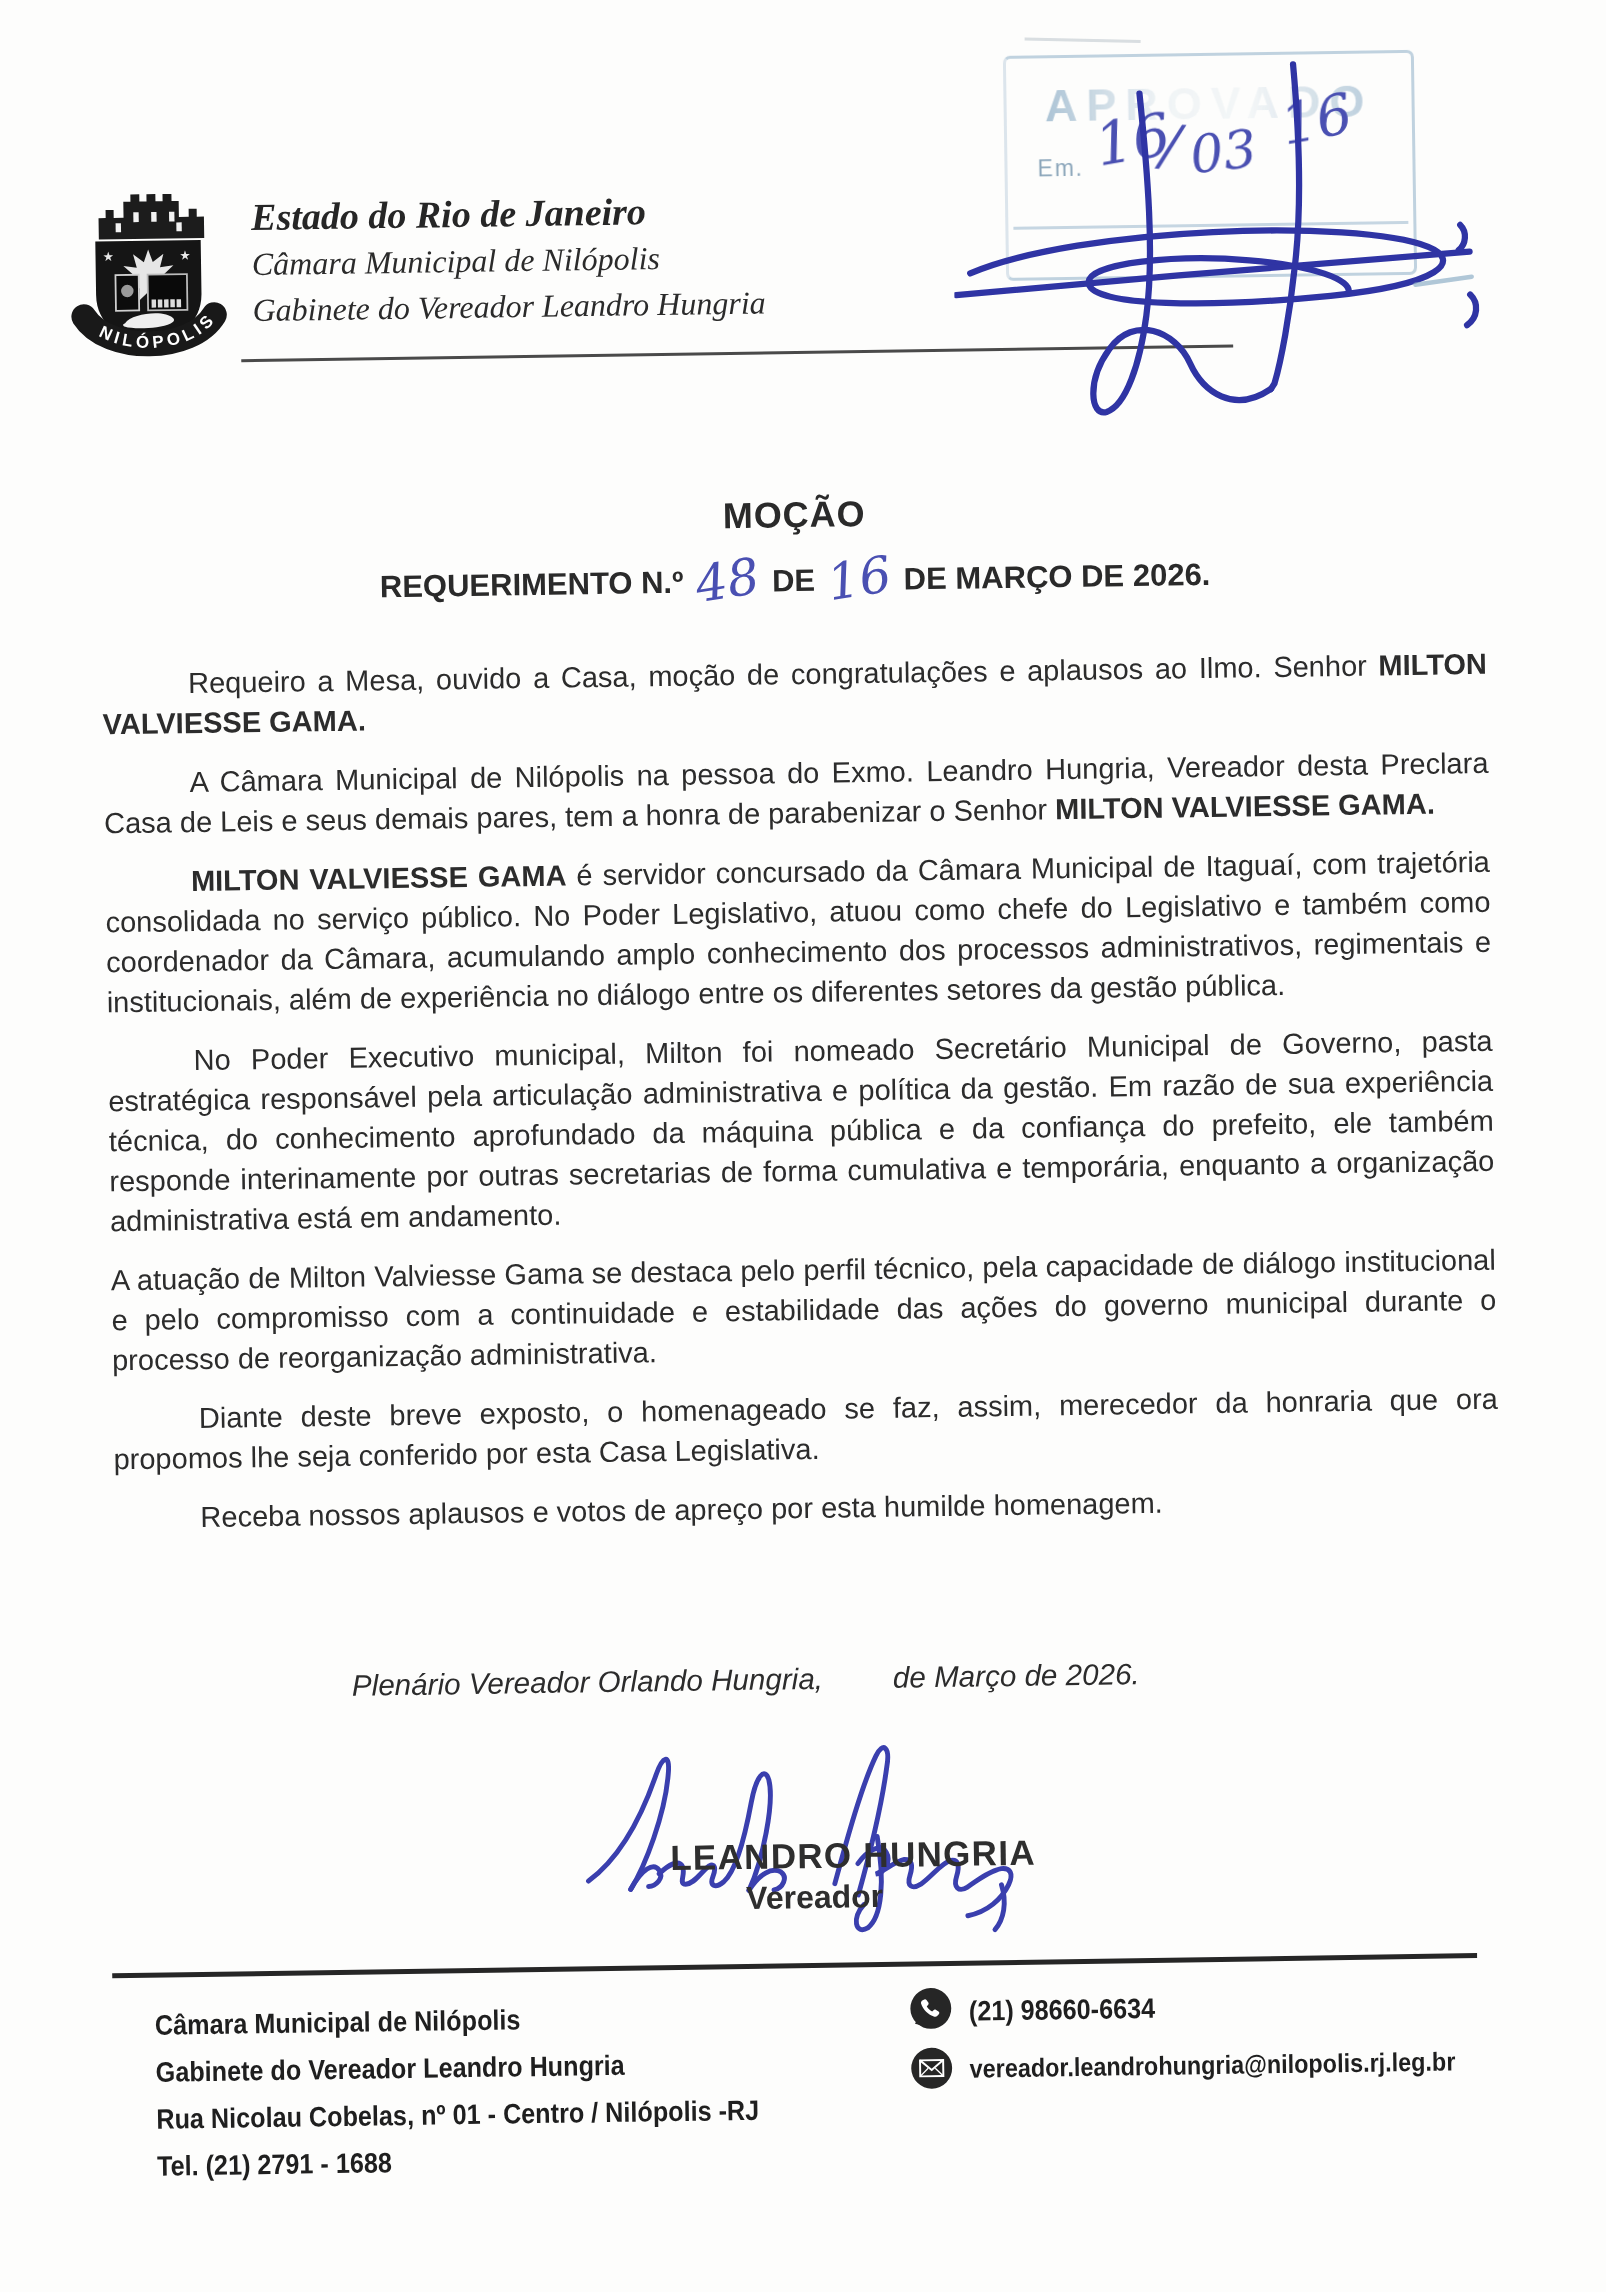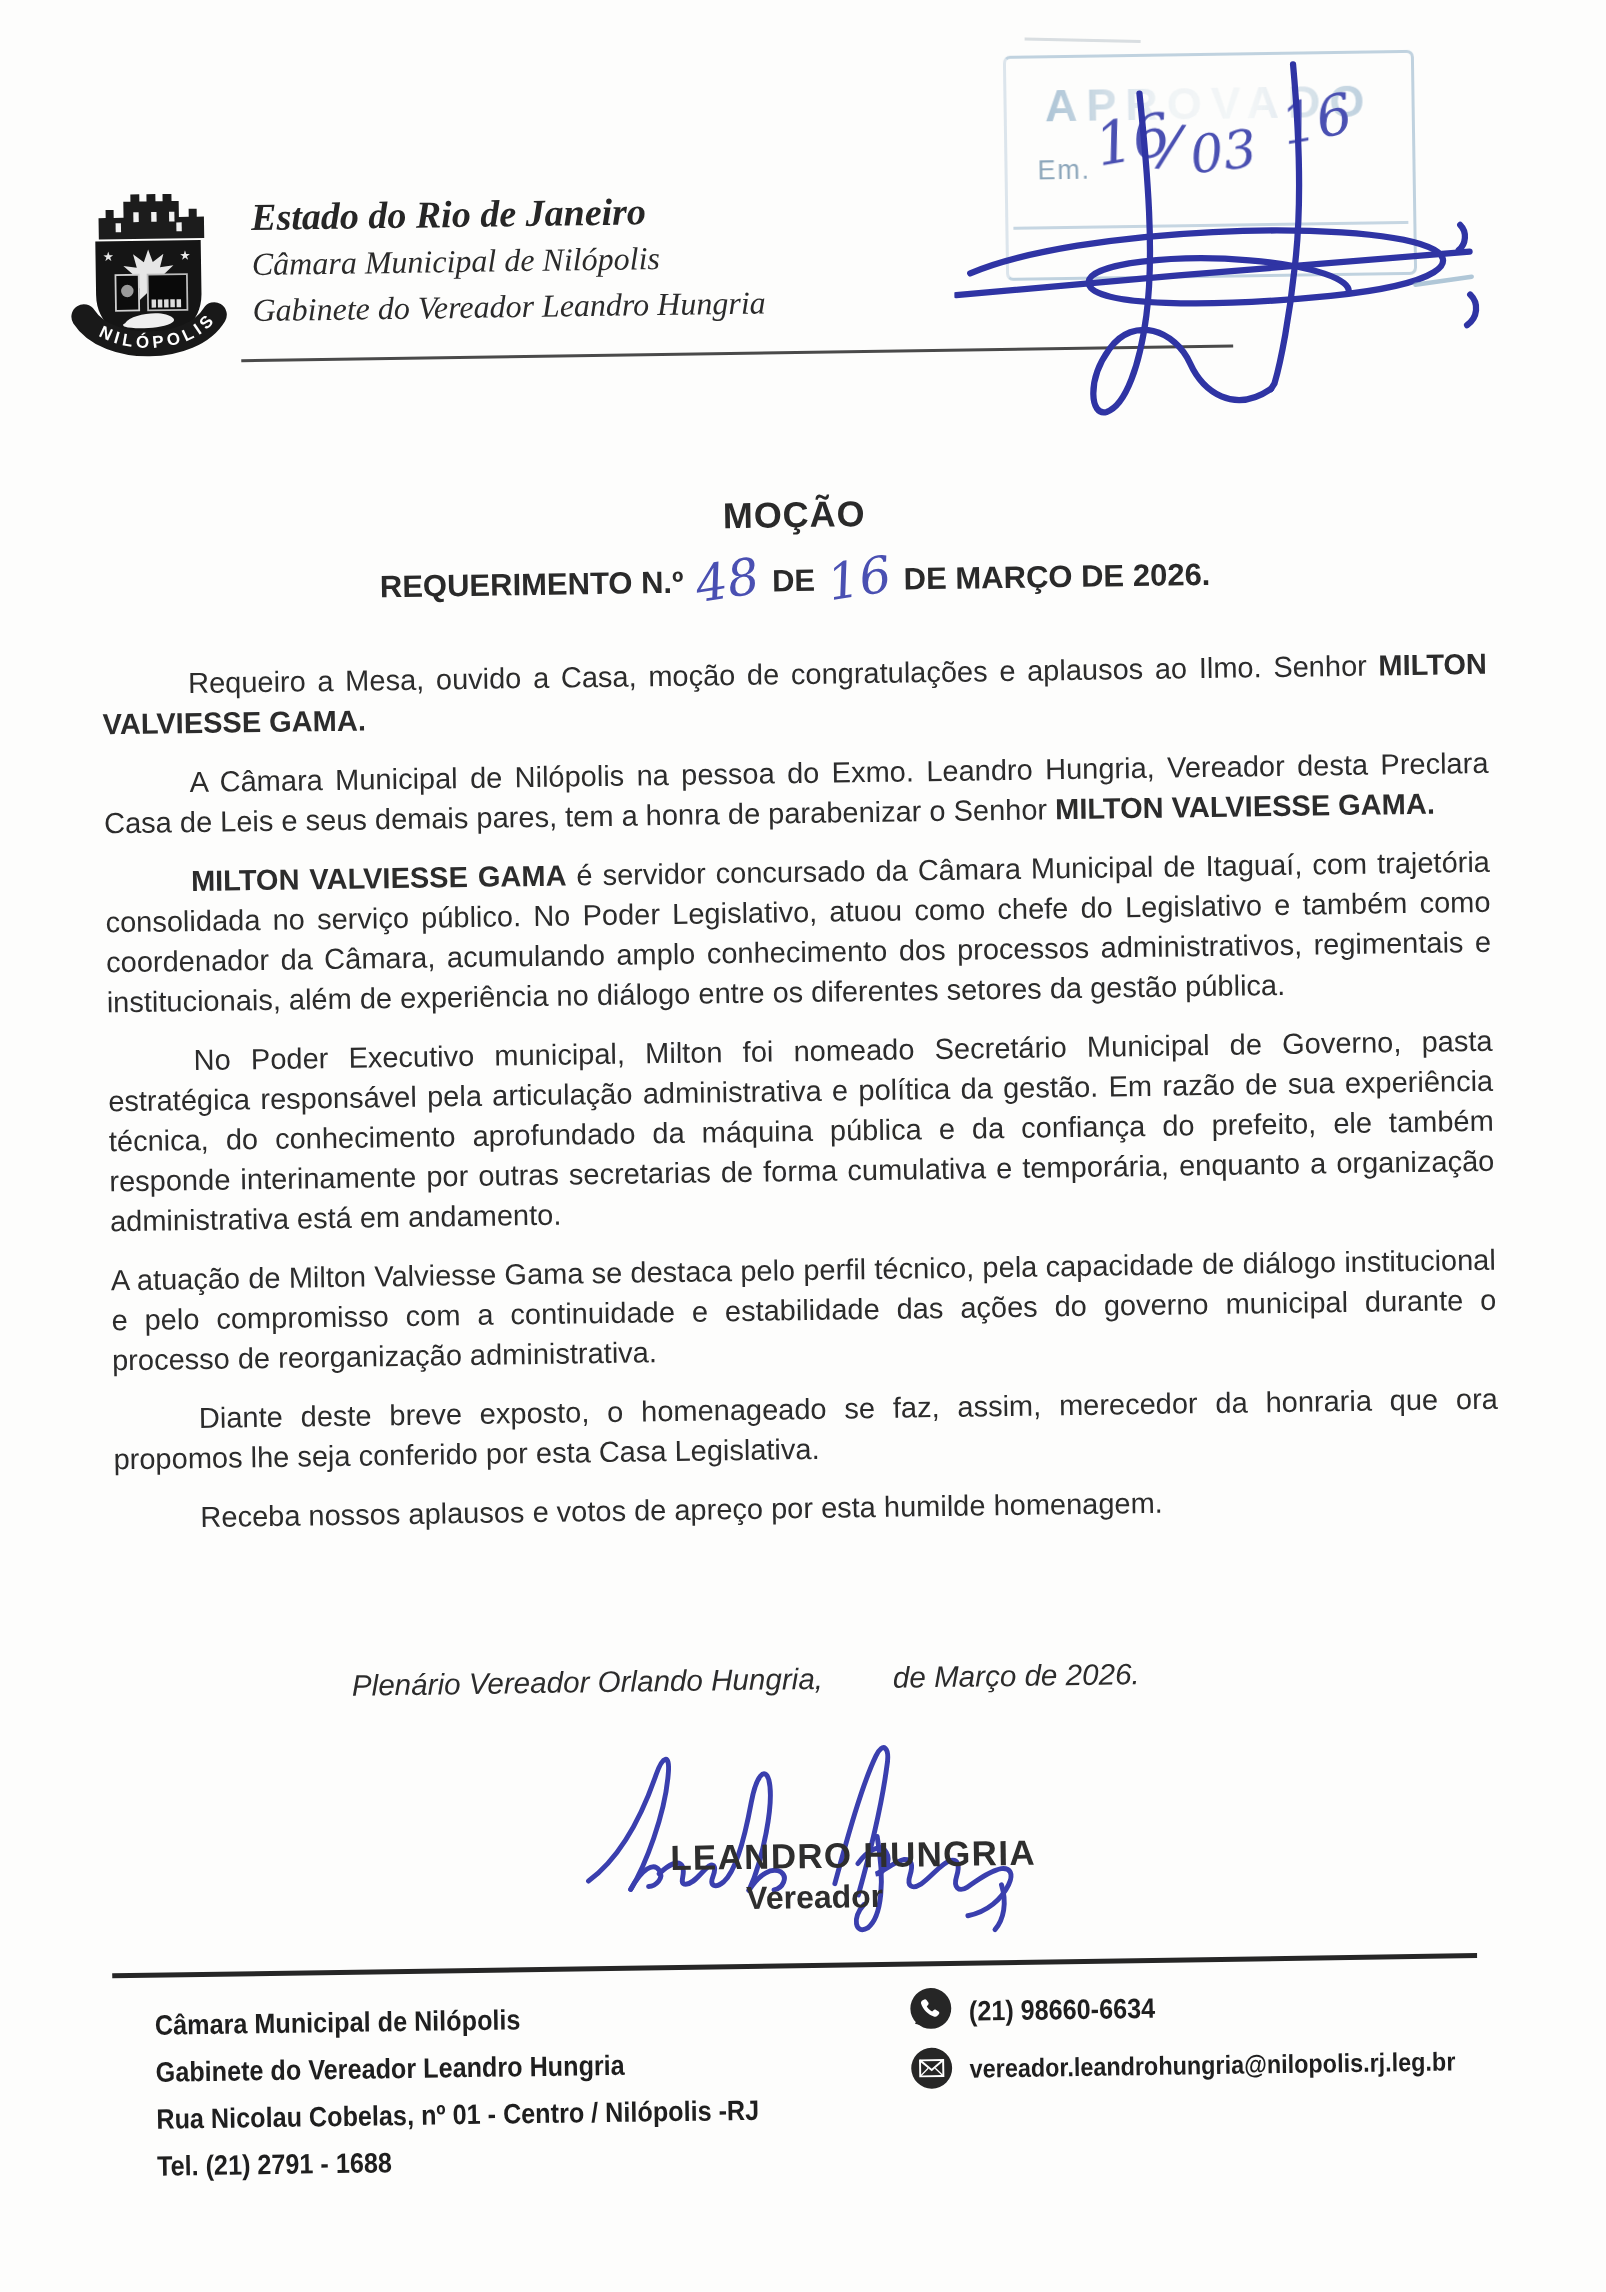--- a/index.html
+++ b/index.html
@@ -29,21 +29,21 @@
     border:3.6px solid rgba(143,175,199,.55);border-left-color:rgba(143,175,199,.3);
     border-radius:7.2px;filter:blur(0.3px);
   }
   .stamp-word{
     position:absolute;left:0;right:0;top:21.5px;text-align:center;
     font-weight:bold;font-size:45px;letter-spacing:9px;color:var(--stamp);
     -webkit-mask-image:linear-gradient(90deg,rgba(0,0,0,.95) 8%,rgba(0,0,0,.15) 38%,rgba(0,0,0,.10) 60%,rgba(0,0,0,.8) 92%);
             mask-image:linear-gradient(90deg,rgba(0,0,0,.95) 8%,rgba(0,0,0,.15) 38%,rgba(0,0,0,.10) 60%,rgba(0,0,0,.8) 92%);
     opacity:.8;
   }
-  .stamp-em{position:absolute;left:30px;top:97px;font-size:27px;color:rgba(120,150,175,.85);letter-spacing:1.8px;}
+  .stamp-em{position:absolute;left:30px;top:97px;font-size:23px;color:rgba(120,150,175,.85);letter-spacing:1.8px;}
   .hand{font-family:"DejaVu Serif",serif;font-style:italic;color:var(--date-ink);}
   .stamp-d1{position:absolute;left:88px;top:48px;font-size:59px;transform:rotate(-9deg);}
   .stamp-slash{position:absolute;left:154px;top:56px;font-size:56px;transform:rotate(6deg);}
   .stamp-d2{position:absolute;left:183px;top:66px;font-size:52px;transform:rotate(-6deg);}
   .stamp-d3{position:absolute;left:274px;top:32px;font-size:56px;transform:rotate(-10deg);}
   .stamp-innerline{position:absolute;left:5.4px;right:5.4px;bottom:48px;height:2.7px;background:rgba(143,175,199,.5);}
   .speck{position:absolute;left:1041px;top:43px;width:116px;height:2.7px;background:rgba(150,162,175,.35);transform:rotate(2deg);}
   .stamp-sign{position:absolute;left:967px;top:36px;}
 
   

